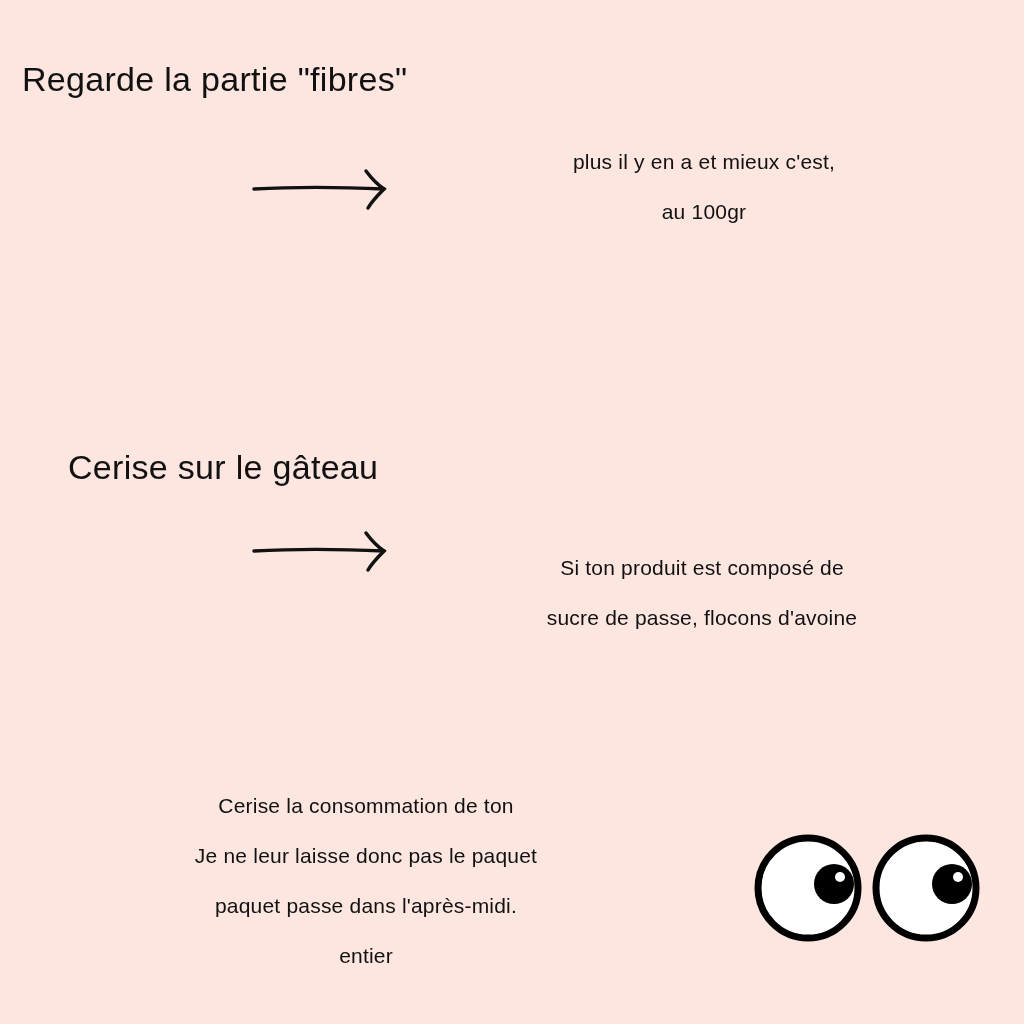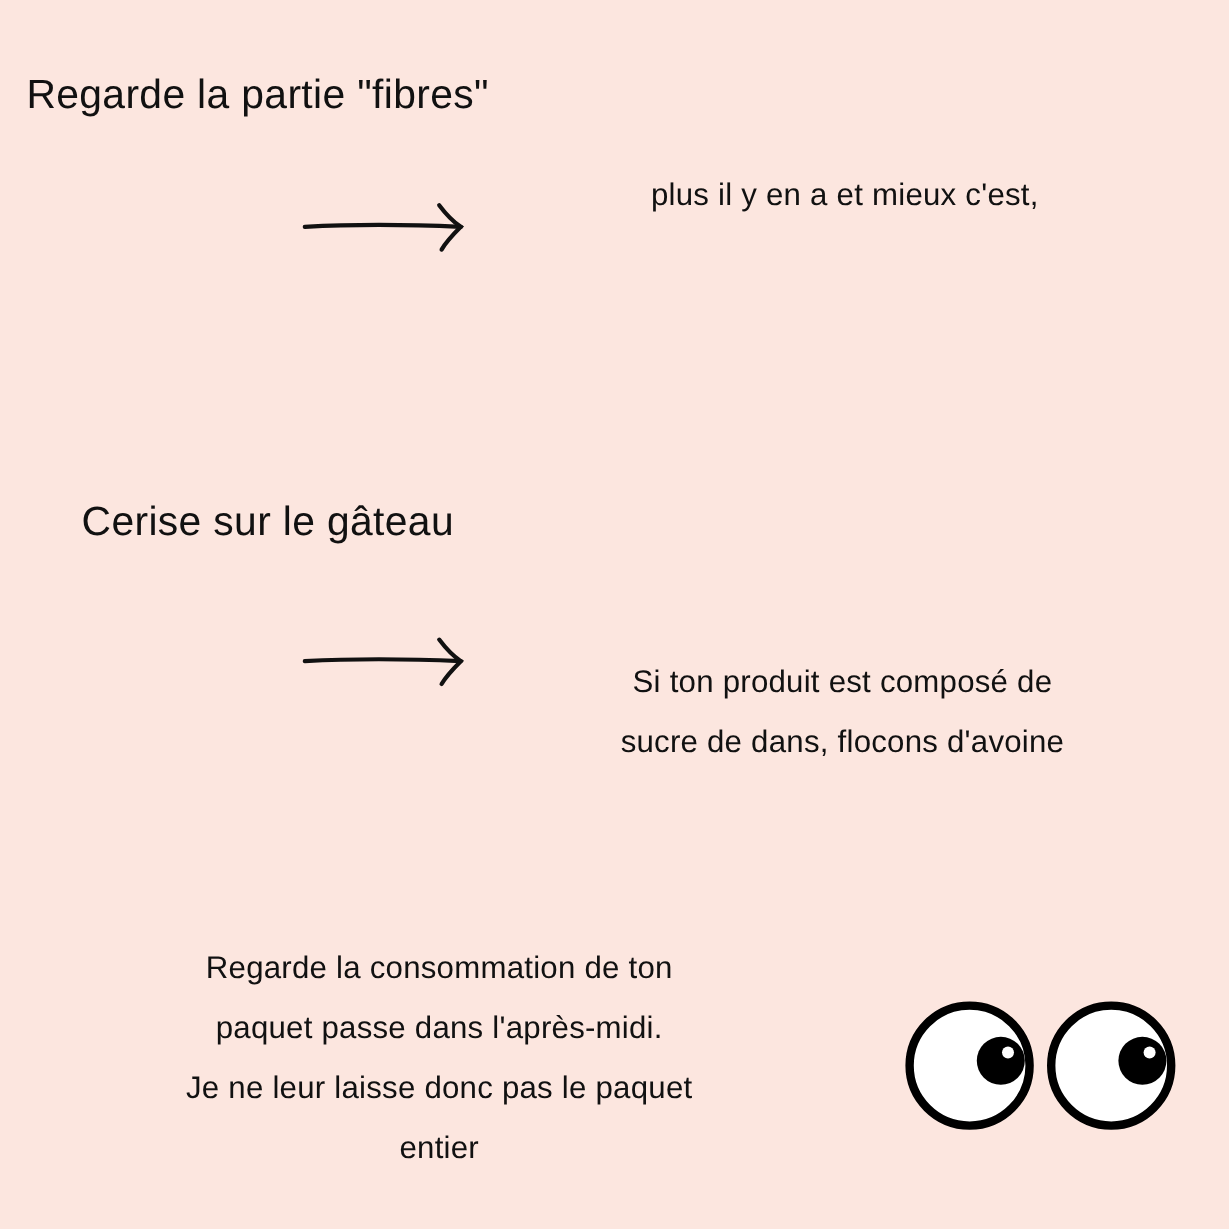--- a/index.html
+++ b/index.html
@@ -9,57 +9,58 @@
       position: relative;
       font-family: "Liberation Sans", "DejaVu Sans", sans-serif;
       color: #111111;
     }
     .abs { position: absolute; }
     .heading {
       font-size: 34px; font-weight: 500; letter-spacing: 0.3px;
       white-space: nowrap;
     }
     .body-text {
-      font-size: 26px; font-weight: 400; line-height: 50px;
+      font-size: 21px; font-weight: 400; line-height: 50px;
       text-align: center; white-space: nowrap;
       letter-spacing: 0.2px;
     }
     .line { display: block; }
     .arrow { width: 140px; height: 50px; }
   </style>
 </head>
 <body>
 
 <div class="abs heading" style="left:22px; top:60px;">Regarde la partie "fibres"</div>
 
 <svg class="abs arrow" style="left:250px; top:165px;" viewBox="0 0 140 50">
   <path d="M4 24 C40 22, 90 22, 134 24" stroke="#111" stroke-width="3.5" fill="none" stroke-linecap="round"></path>
   <path d="M116 6 C122 14, 128 20, 134 24 C128 30, 122 36, 118 43" stroke="#111" stroke-width="3.5" fill="none" stroke-linecap="round"></path>
 </svg>
 
 <div class="abs body-text" style="left:404px; top:137px; width:600px;">
   <span class="line">plus il y en a et mieux c'est,</span>
+  <span class="line">au 100gr</span>
 </div>
 
-<div class="abs heading" style="left:68px; top:416px;text-align:center;">Cerise sur le gâteau</div>
+<div class="abs heading" style="left:68px; top:448px;text-align:center;">Cerise sur le gâteau</div>
 
 <svg class="abs arrow" style="left:250px; top:527px;" viewBox="0 0 140 50">
   <path d="M4 24 C40 22, 90 22, 134 24" stroke="#111" stroke-width="3.5" fill="none" stroke-linecap="round"></path>
   <path d="M116 6 C122 14, 128 20, 134 24 C128 30, 122 36, 118 43" stroke="#111" stroke-width="3.5" fill="none" stroke-linecap="round"></path>
 </svg>
 
 <div class="abs body-text" style="left:402px; top:508px; width:600px;margin-top:35px;">
   <span class="line">Si ton produit est composé de</span>
-  <span class="line">sucre de dans, flocons d'avoine</span>
+  <span class="line">sucre de passe, flocons d'avoine</span>
 </div>
 
 <div class="abs body-text" style="left:16px; top:781px; width:700px;">
-  <span class="line">Regarde la consommation de ton</span>
+  <span class="line">Cerise la consommation de ton</span>
+  <span class="line">Je ne leur laisse donc pas le paquet</span>
   <span class="line">paquet passe dans l'après-midi.</span>
-  <span class="line">Je ne leur laisse donc pas le paquet</span>
   <span class="line">entier</span>
 </div>
 
 <svg class="abs" style="left:752px; top:830px;" width="232" height="116" viewBox="0 0 232 116">
   <circle cx="56" cy="58" r="50" fill="#fff" stroke="#000" stroke-width="7"></circle>
   <circle cx="82" cy="54" r="20" fill="#000"></circle>
   <circle cx="88" cy="47" r="5" fill="#fff"></circle>
   <circle cx="174" cy="58" r="50" fill="#fff" stroke="#000" stroke-width="7"></circle>
   <circle cx="200" cy="54" r="20" fill="#000"></circle>
   <circle cx="206" cy="47" r="5" fill="#fff"></circle>

